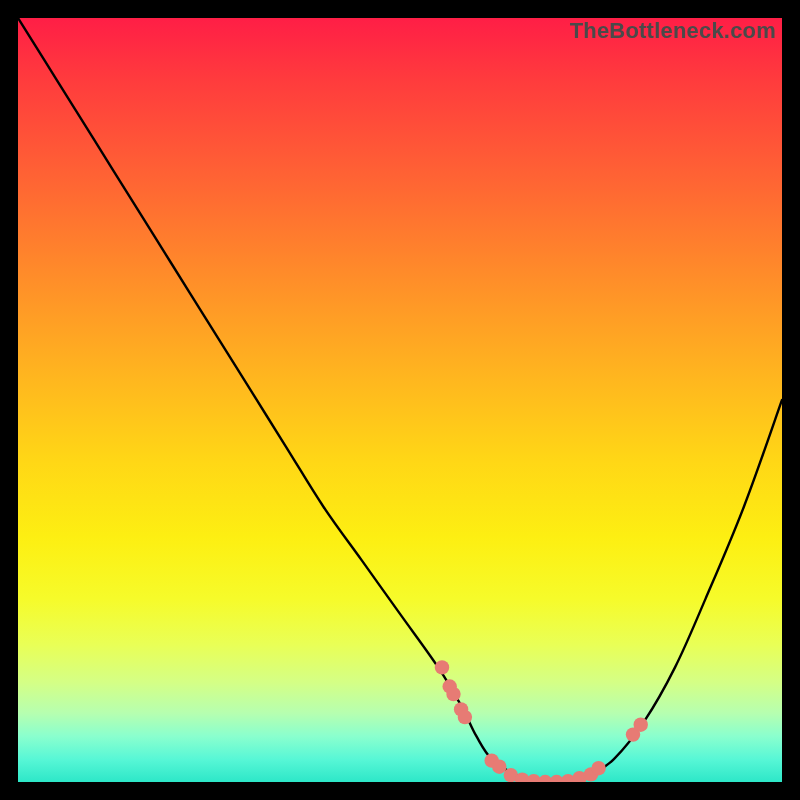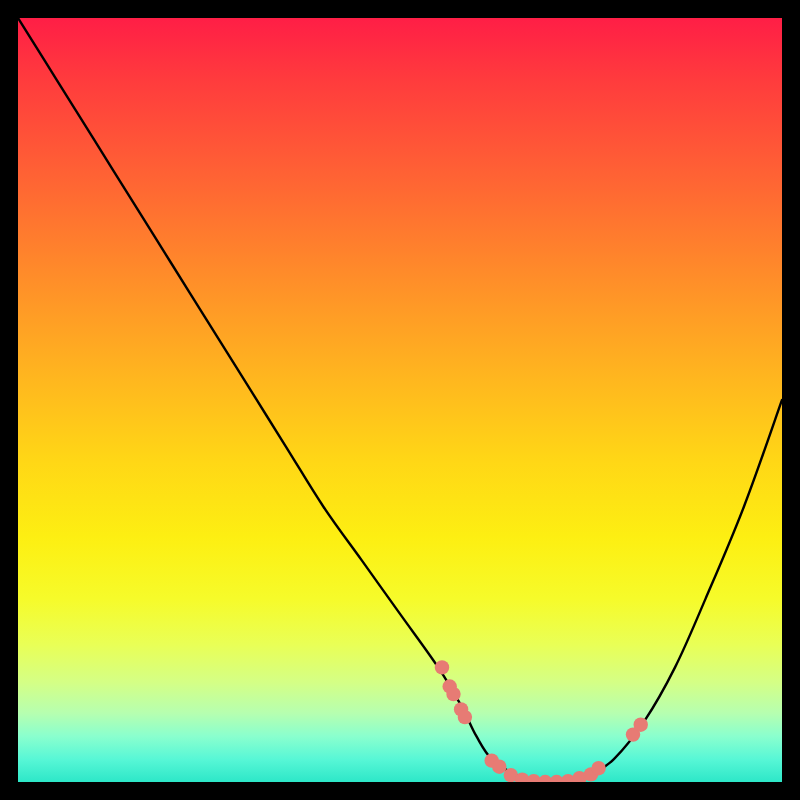--- a/index.html
+++ b/index.html
@@ -67,20 +67,21 @@
     width: 764px;
     height: 764px;
   }
 </style>
 </head>
 <body>
 
 <div class="frame">
   <div class="plot-area">
     <div class="gradient"></div>
+    <div class="watermark">TheBottleneck.com</div>
     <svg class="curve" viewBox="0 0 764 764" preserveAspectRatio="none">
       <path id="curve-path" fill="none" stroke="#000000" stroke-width="2.4" stroke-linecap="round" stroke-linejoin="round" d="M 0.0 0.0 C 6.9 11.0, 24.4 39.1, 38.2 61.1 C 52.0 83.1, 62.6 100.2, 76.4 122.2 C 90.2 144.2, 100.8 161.4, 114.6 183.4 C 128.4 205.4, 139.0 222.5, 152.8 244.5 C 166.6 266.5, 177.2 283.6, 191.0 305.6 C 204.8 327.6, 215.4 344.7, 229.2 366.7 C 243.0 388.7, 253.6 405.8, 267.4 427.8 C 281.2 449.8, 291.8 468.3, 305.6 489.0 C 319.4 509.6, 330.0 523.2, 343.8 542.4 C 357.6 561.7, 368.2 576.7, 382.0 595.9 C 395.8 615.2, 409.2 632.9, 420.2 649.4 C 431.2 665.9, 436.2 675.2, 443.1 687.6 C 450.0 700.0, 452.9 708.5, 458.4 718.2 C 463.9 727.8, 466.8 734.2, 473.7 741.1 C 480.6 748.0, 488.3 752.2, 496.6 756.4 C 504.9 760.5, 509.9 762.6, 519.5 764.0 C 529.1 765.4, 540.5 765.4, 550.1 764.0 C 559.7 762.6, 564.7 760.5, 573.0 756.4 C 581.3 752.2, 586.3 750.7, 595.9 741.1 C 605.5 731.5, 615.5 719.4, 626.5 702.9 C 637.5 686.4, 646.0 671.4, 657.0 649.4 C 668.0 627.4, 675.2 609.5, 687.6 580.6 C 700.0 551.8, 712.0 524.7, 725.8 489.0 C 739.6 453.2, 757.1 401.3, 764.0 382.0"></path>
       <g id="markers">
           <circle cx="424.0" cy="649.4" r="7.2" fill="#e77b74"></circle>
           <circle cx="431.7" cy="668.5" r="7.2" fill="#e77b74"></circle>
           <circle cx="435.5" cy="676.1" r="7.2" fill="#e77b74"></circle>
           <circle cx="443.1" cy="691.4" r="7.2" fill="#e77b74"></circle>
           <circle cx="446.9" cy="699.1" r="7.2" fill="#e77b74"></circle>
           <circle cx="473.7" cy="742.6" r="7.2" fill="#e77b74"></circle>
           <circle cx="481.3" cy="748.7" r="7.2" fill="#e77b74"></circle>

